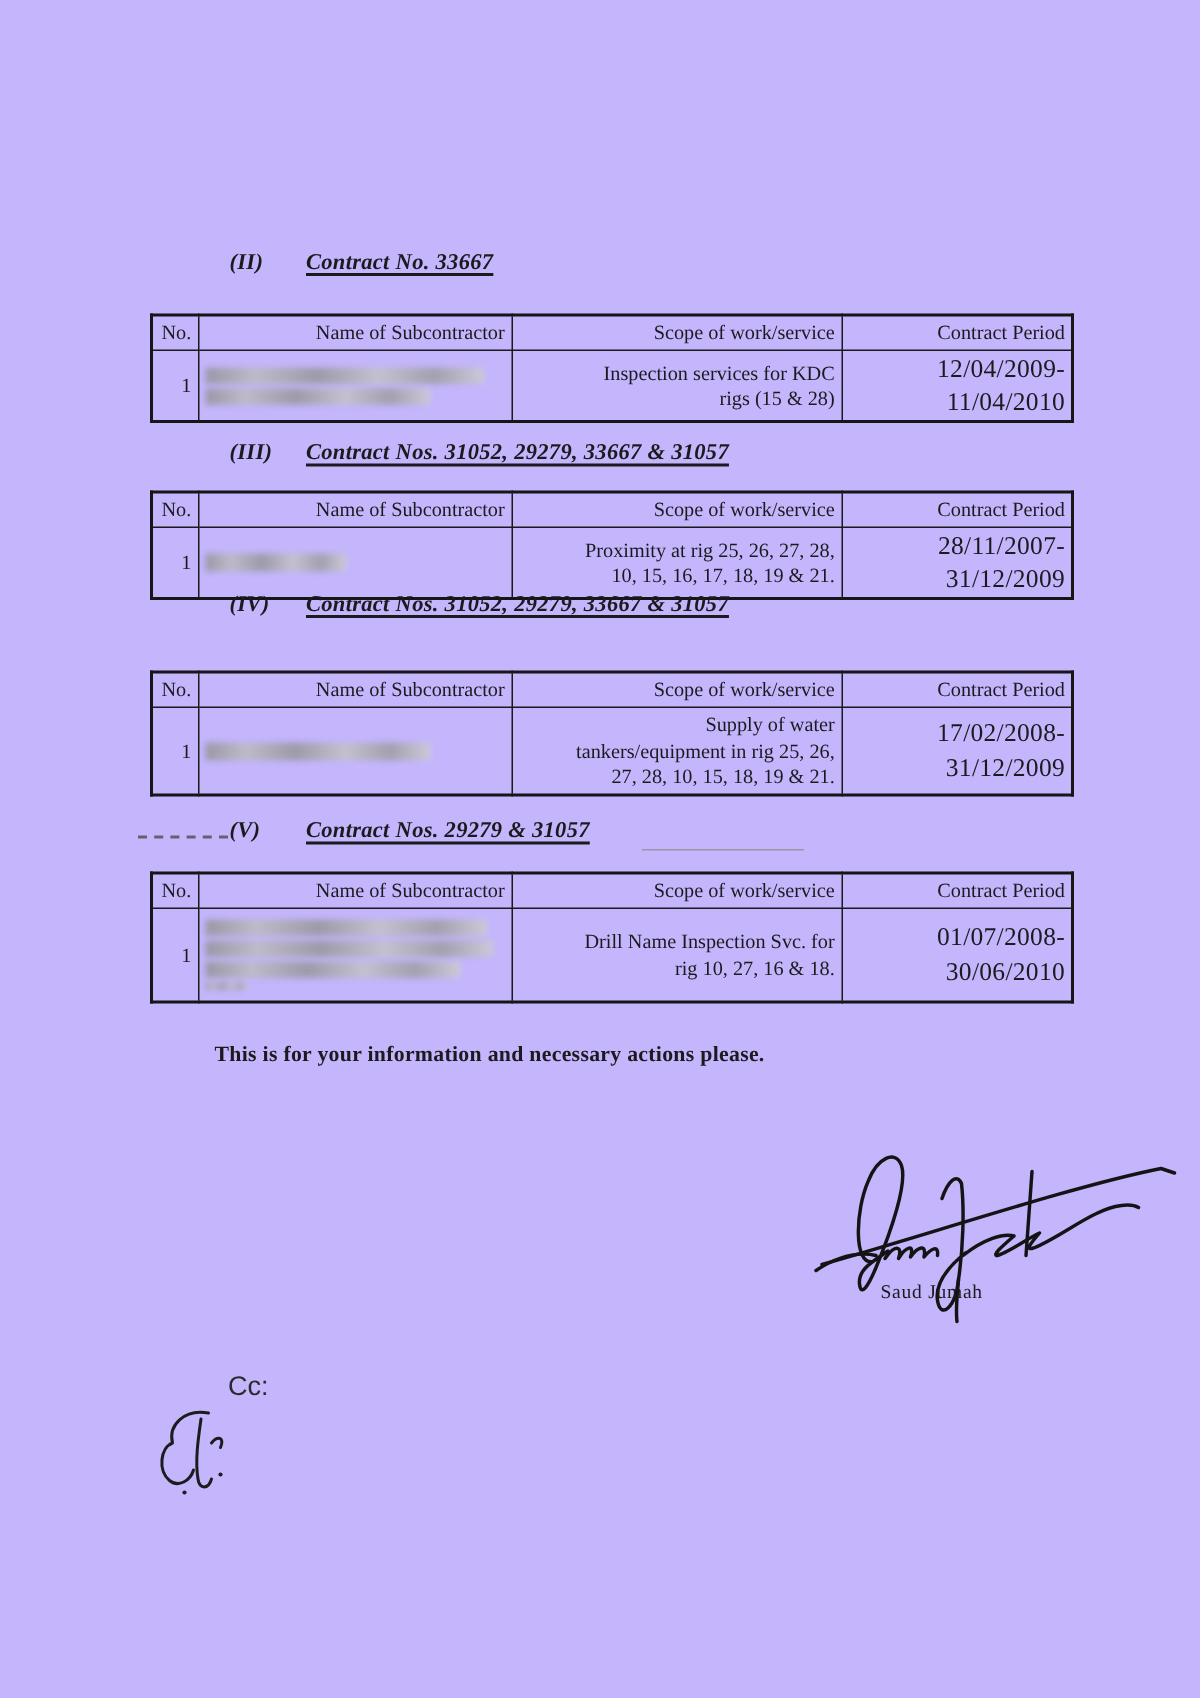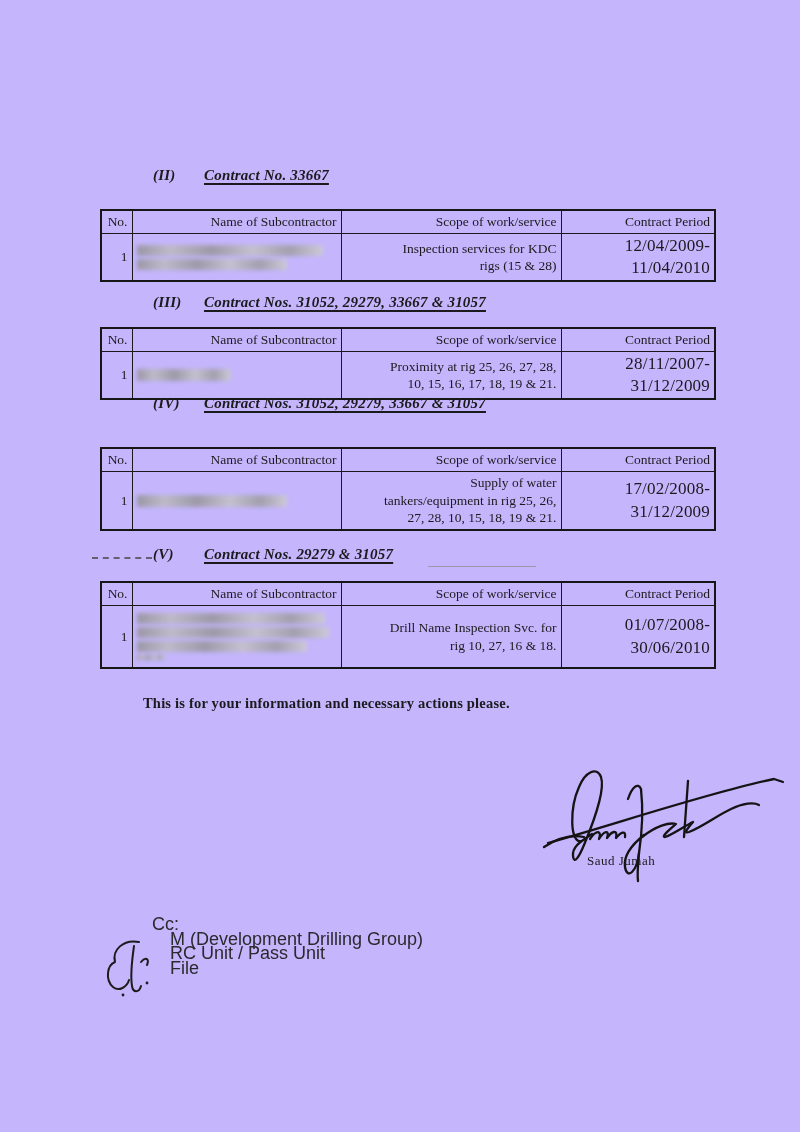--- a/index.html
+++ b/index.html
@@ -251,25 +251,20 @@
     <path d="M52,108 C59,98 64,100 61,108 C66,100 72,98 69,107 C74,100 80,98 78,107 C83,101 88,99 87,106"></path>
     <path d="M90,68 C94,56 100,51 103,58 C105,76 104,102 101,122 C99,141 89,149 87,136 C85,123 96,112 106,104"></path>
     <path d="M150,50 L146,106"></path>
     <path d="M104,106 C118,95 131,91 138,93 C130,100 123,106 127,106 C136,103 148,94 155,91 C149,98 145,103 151,101 C164,96 180,84 193,78 C205,72 216,71 221,74"></path>
     <path d="M101,122 C100,133 99,142 100,150"></path>
   </svg>
   <div class="signature-name">Saud Jumah</div>
 
   <div class="cc-block">
     <div>Cc:</div>
-    <div class="cc-items">
-      <div>M (Development Drilling Group)</div>
-      <div>RC Unit / Pass Unit</div>
-      <div>File</div>
-    </div>
   </div>
 
   <svg class="cc-mark-svg" width="52" height="62" viewBox="0 0 52 62" fill="none" stroke="#1c1c1c" stroke-width="2" stroke-linecap="round" stroke-linejoin="round">
     <path d="M36,6 C20,3 9,14 12,26 C4,29 2,44 10,51 C16,56 24,51 26,44"></path>
     <path d="M31,10 C29,24 27,38 29,50 C30,57 36,57 38,50"></path>
     <path d="M38,26 C42,21 47,22 44,29"></path>
     <circle cx="44" cy="47" r="1.4" fill="#1c1c1c" stroke="none"></circle>
     <circle cx="20" cy="59" r="1.4" fill="#1c1c1c" stroke="none"></circle>
   </svg>
 

